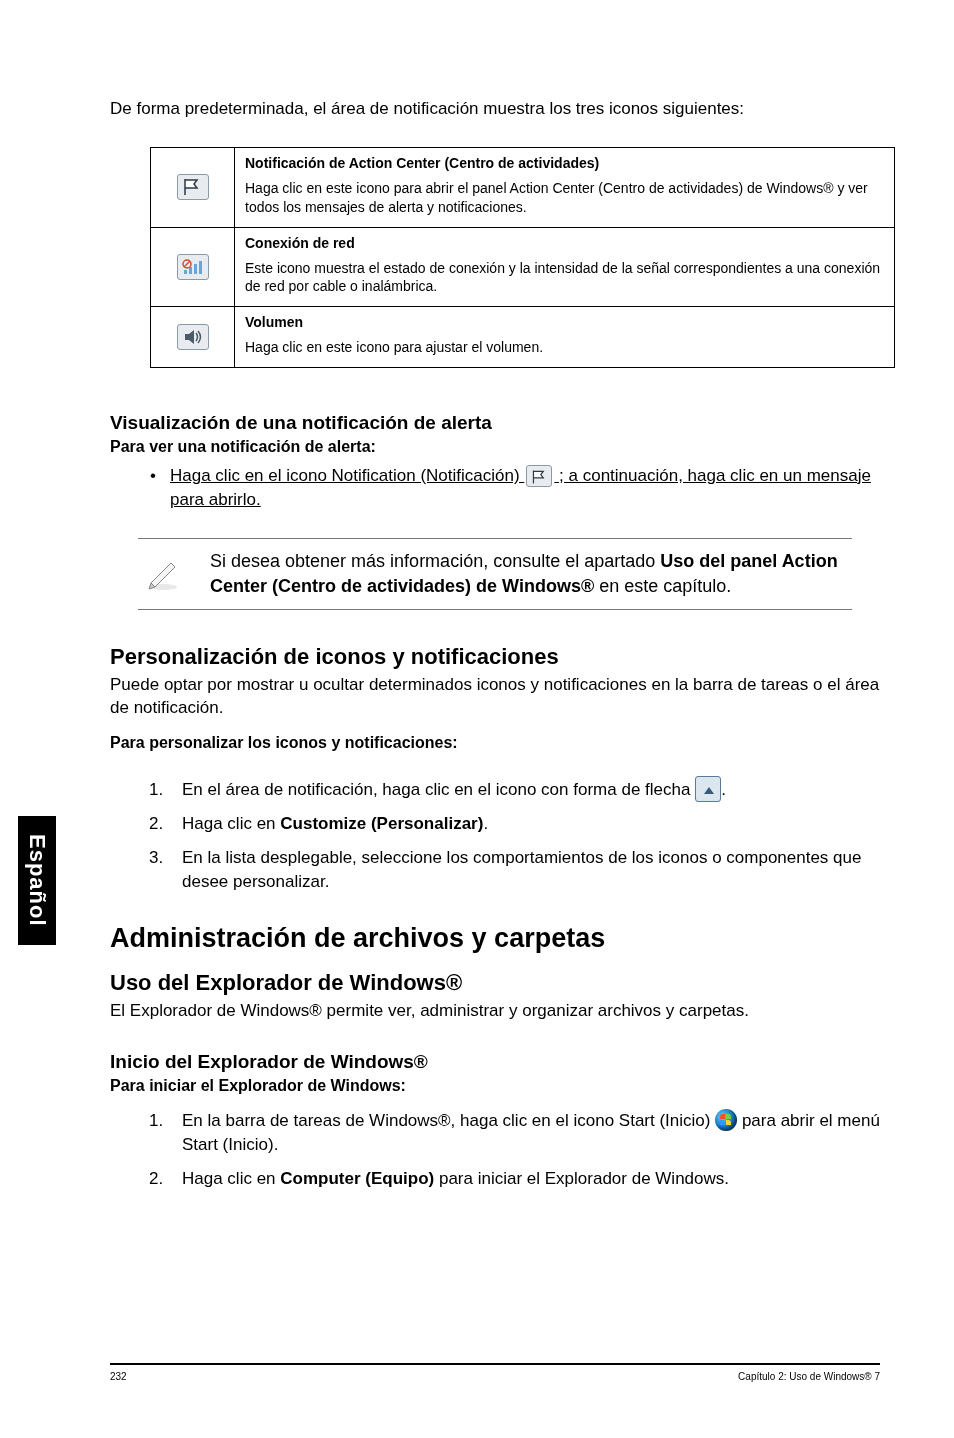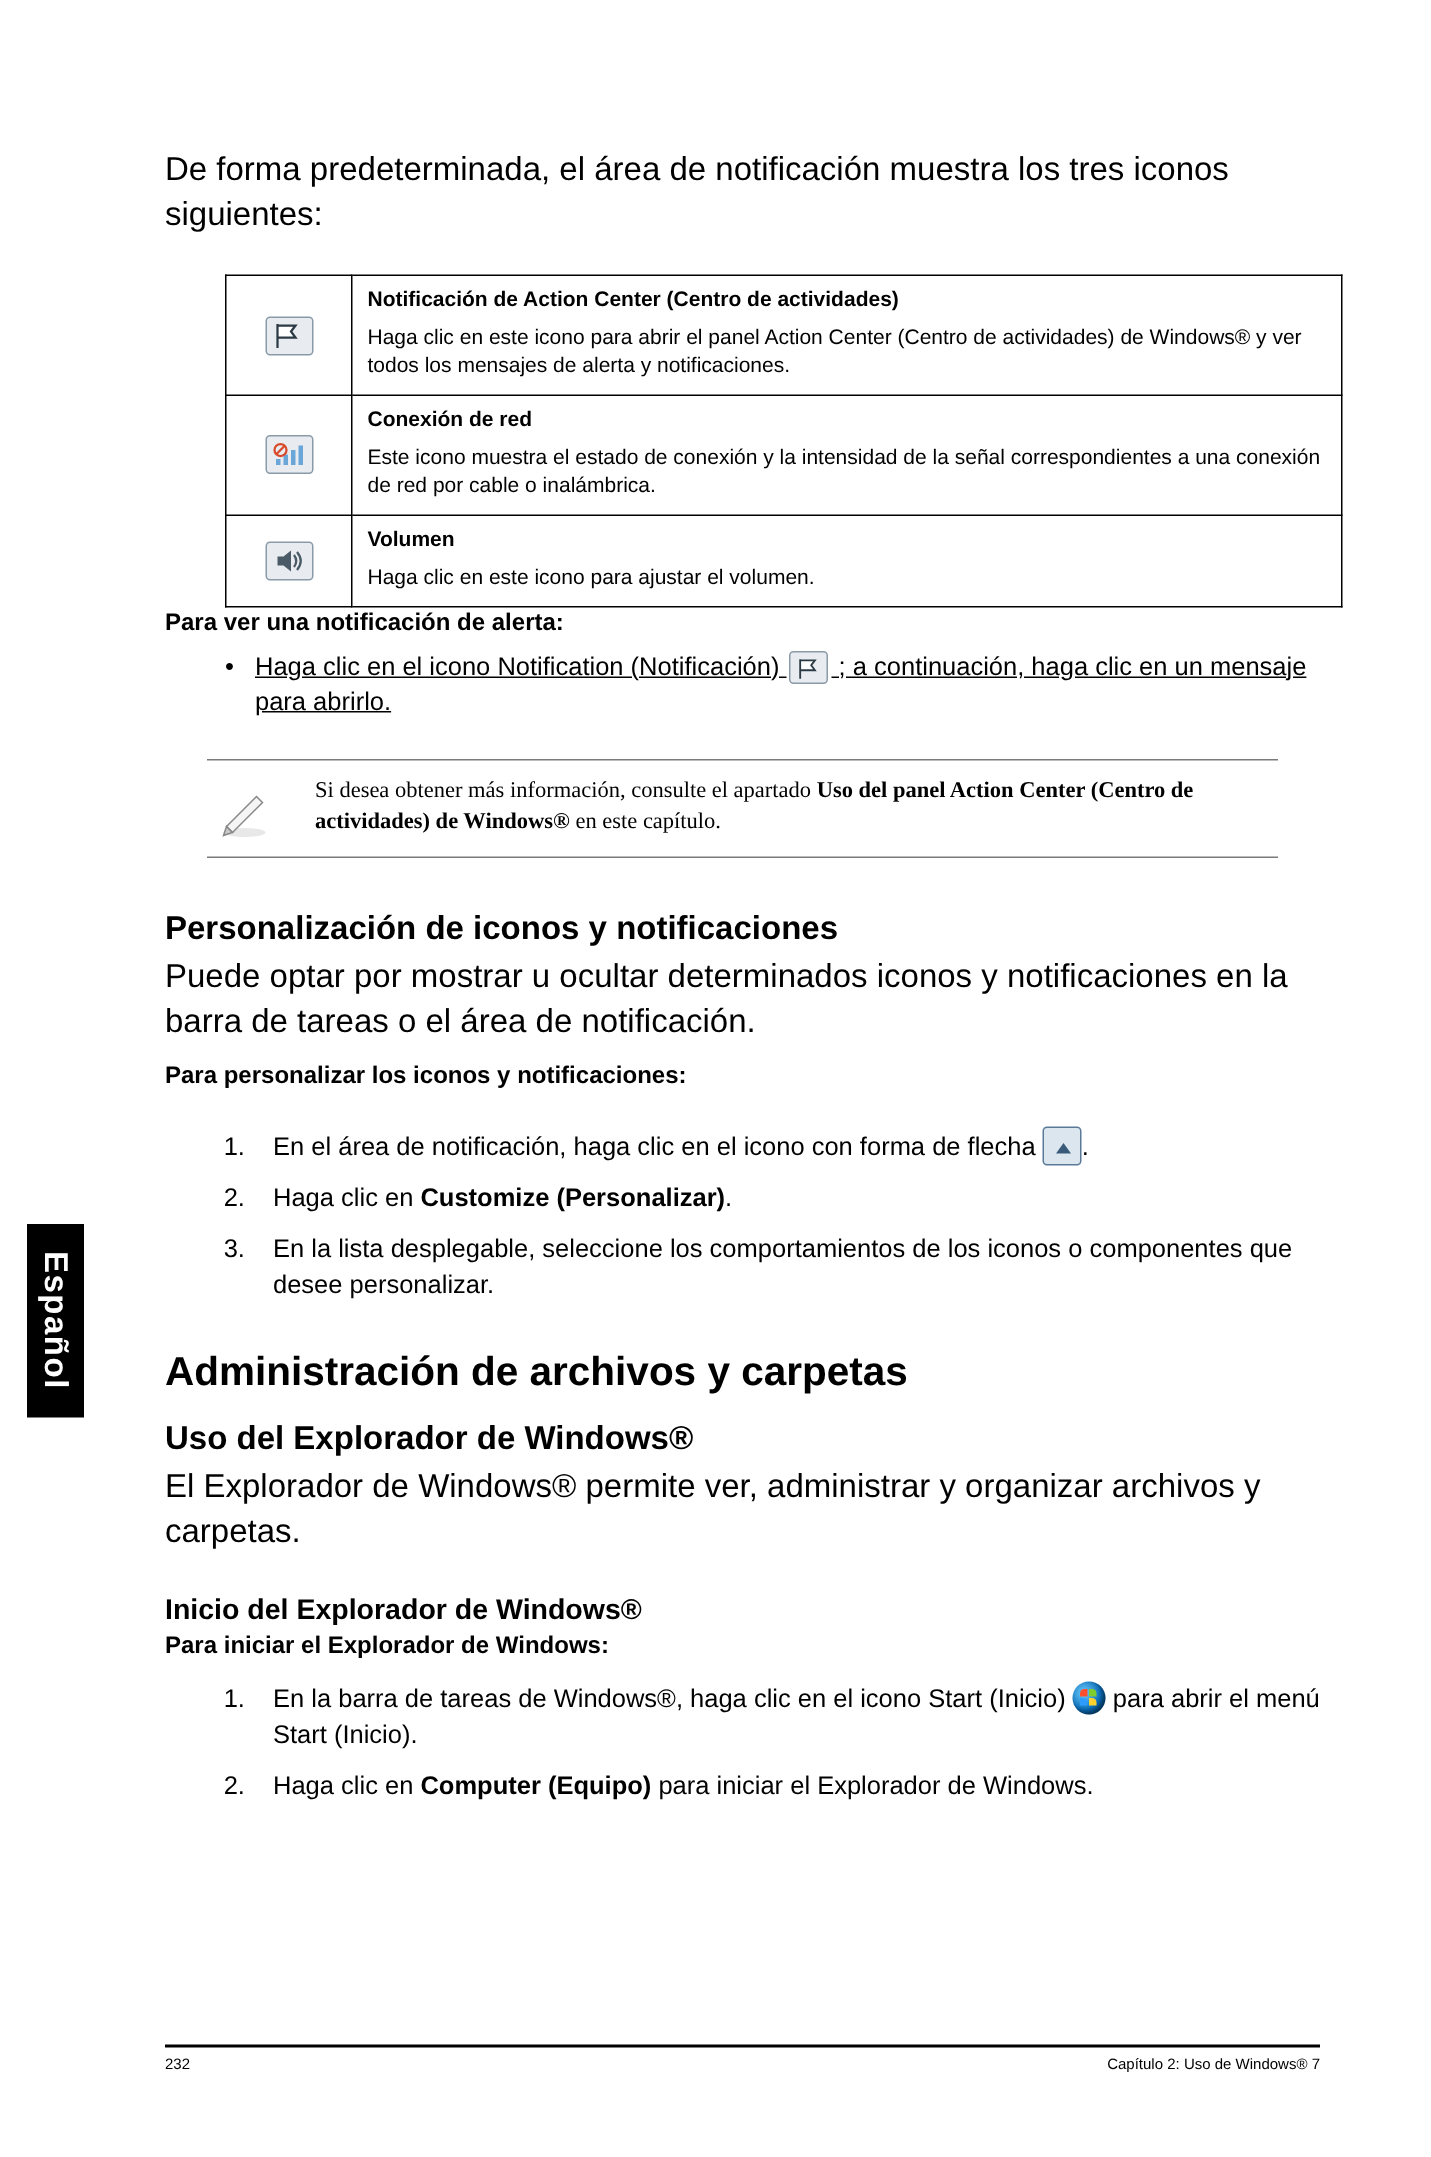--- a/index.html
+++ b/index.html
@@ -30,21 +30,21 @@
     left: 110px;
     top: 98px;
     width: 770px;
   }
   h2.section {
     font-size: 22px;
     font-weight: bold;
     margin-bottom: 4px;
   }
   p.body {
-    font-size: 22px;
+    font-size: 17px;
     line-height: 1.35;
     margin-bottom: 14px;
   }
   table.notif {
     width: 745px;
     margin: 26px 0 0 40px;
     border-collapse: collapse;
   }
   table.notif td {
     border: 1px solid #000;
@@ -115,24 +115,23 @@
     border-bottom: 1px solid #7a7a7a;
     width: 714px;
   }
   .notebox .pen {
     flex: 0 0 50px;
     display: flex;
     justify-content: center;
     padding-top: 4px;
   }
   .notebox .txt {
-    font-size: 15px;
+    font-size: 18px;
     line-height: 1.4;
     padding-right: 10px;
-    font-family: Liberation Serif, serif;
   }
   ol.steps {
     list-style: decimal;
     margin-left: 40px;
     padding-left: 18px;
     font-size: 17px;
   }
   ol.steps li {
     margin-bottom: 10px;
     padding-left: 14px;
@@ -235,20 +234,21 @@
         </span>
       </td>
       <td>
         <span class="title">Volumen</span>
         <span>Haga clic en este icono para ajustar el volumen.</span>
       </td>
     </tr>
   </tbody>
     </table>
 
+  <h3 class="sub">Visualización de una notificación de alerta</h3>
   <h4 class="subsub">Para ver una notificación de alerta:</h4>
   <ul class="bullets">
     <li>
       <span>Haga clic en el icono Notification (Notificación) </span><span class="inline-icon tray-icon" style="width:26px;height:22px;"><svg width="18" height="16" viewBox="0 0 22 18">
             <path d="M3 1 L3 17 M3 2 L15 2 L12 6 L15 10 L3 10" fill="#fff" stroke="#2b3a44" stroke-width="1.5"></path>
           </svg></span><span> ; a continuación, haga clic en un mensaje para abrirlo.</span>
     </li>
   </ul>
 
   <div class="notebox">

